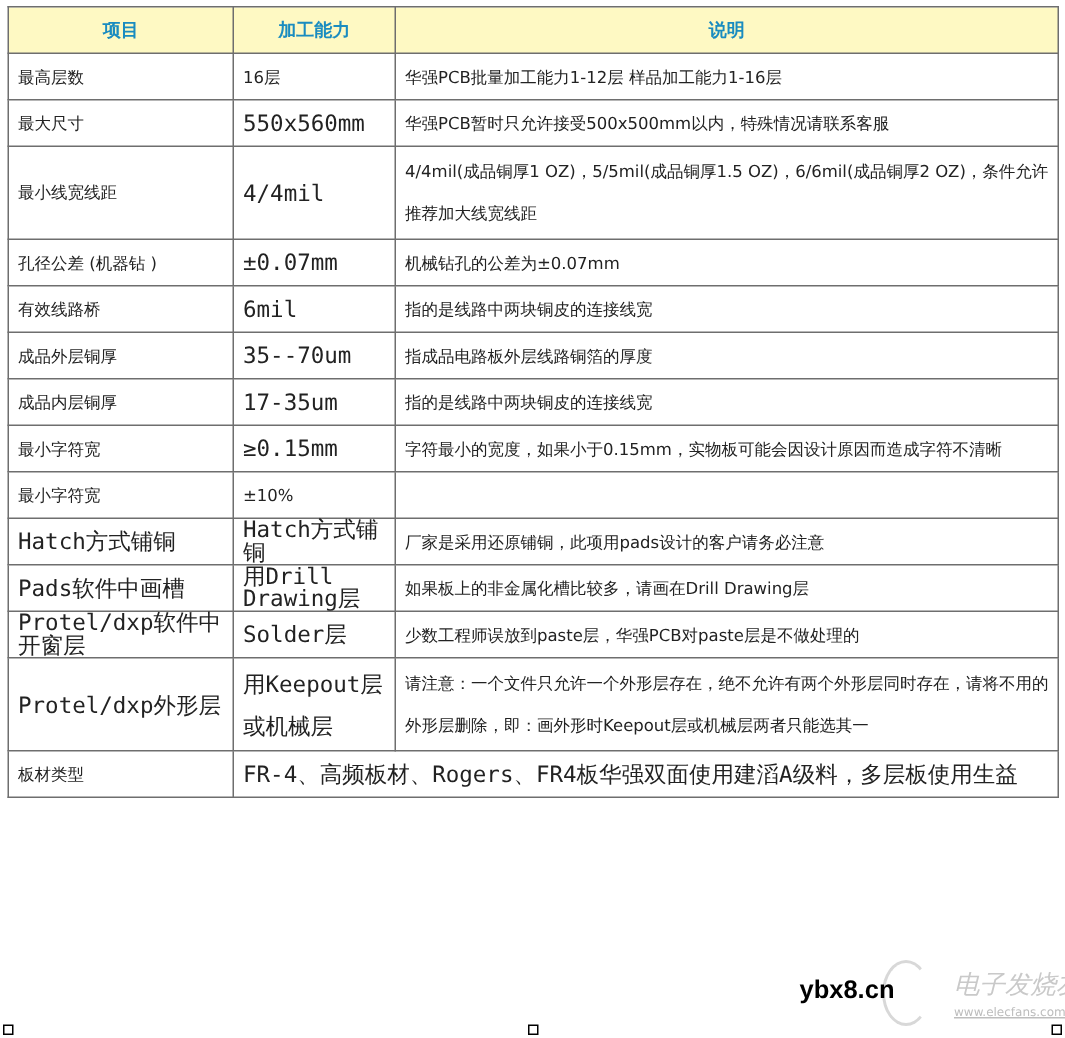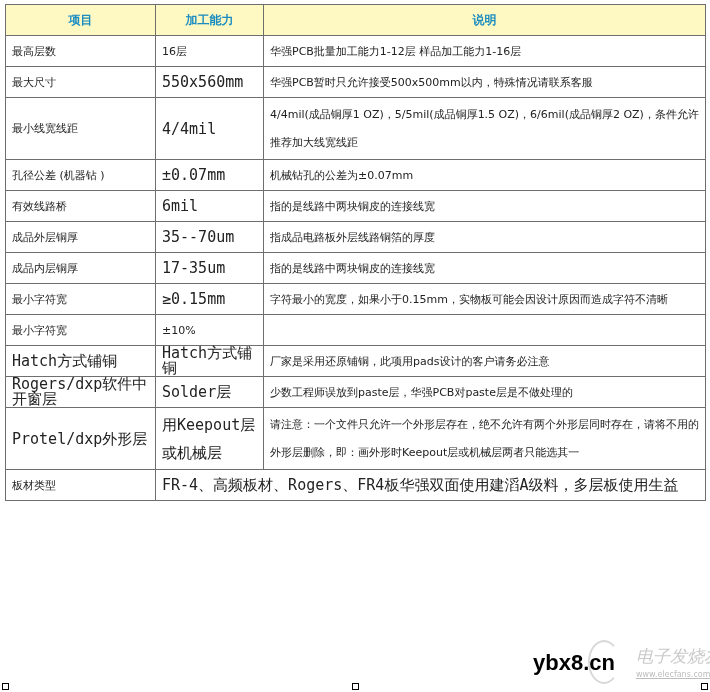--- a/index.html
+++ b/index.html
@@ -5,21 +5,21 @@
   html, body { margin:0; padding:0; background:#ffffff; }
   body { width:710px; height:692px; position:relative; overflow:hidden;
          font-family:"DejaVu Sans","Liberation Sans",sans-serif; font-size:11px; color:#222; }
   table.spec { position:absolute; left:5px; top:4px; width:700px; border-collapse:collapse; table-layout:fixed; }
   table.spec td, table.spec th { border:1px solid #6e6e6e; padding:0 6px; vertical-align:middle; height:30px; line-height:15px; }
   table.spec th { background:#fef9c3; color:#1a8cc0; font-weight:bold; text-align:center; font-size:12px; height:30px; }
   col.c1 { width:150px; } col.c2 { width:108px; } col.c3 { width:442px; }
   td.mono { font-family:"DejaVu Sans Mono","Liberation Mono",monospace; font-size:15px; }
   tr.tall td { height:61px; line-height:28px; }
   .handle { position:absolute; width:7px; height:7px; border:1px solid #000; background:#fff; box-sizing:border-box; }
-  .wm { position:absolute; left:533px; top:650px; font-family:"Liberation Sans",sans-serif; font-weight:bold; font-size:22px; color:#000; }
+  .wm { position:absolute; left:533px; top:650px; font-family:"Liberation Sans",sans-serif; font-weight:bold; font-size:17px; color:#000; }
   .wm2 { position:absolute; left:604px; top:645px; width:110px; height:42px; color:#c9c9c9; font-style:italic; font-size:17px; font-family:"DejaVu Serif",serif;margin-left:32px; }
   .wm2 .url { display:block; font-size:8px; font-style:normal; color:#bdbdbd; margin-top:2px; font-family:"DejaVu Sans",sans-serif;text-decoration:underline; }
   .wm-circle { position:absolute; left:588px; top:640px; width:28px; height:40px; border:2px solid #d8d8d8; border-radius:50%; border-right-color:transparent; }
 </style>
 </head>
 <body>
 
 <table class="spec">
   <colgroup>
       <col class="c1">
@@ -78,21 +78,26 @@
         <td>最小字符宽</td>
         <td>±10%</td>
         <td></td>
       </tr>
     <tr>
         <td class="mono">Hatch方式铺铜</td>
         <td class="mono">Hatch方式铺铜</td>
         <td>厂家是采用还原铺铜，此项用pads设计的客户请务必注意</td>
       </tr>
     <tr>
-        <td class="mono">Rogers/dxp软件中开窗层</td>
+        <td class="mono">Pads软件中画槽</td>
+        <td class="mono">用Drill Drawing层</td>
+        <td>如果板上的非金属化槽比较多，请画在Drill Drawing层</td>
+      </tr>
+    <tr>
+        <td class="mono">Protel/dxp软件中开窗层</td>
         <td class="mono">Solder层</td>
         <td>少数工程师误放到paste层，华强PCB对paste层是不做处理的</td>
       </tr>
     <tr class="tall">
         <td class="mono">Protel/dxp外形层</td>
         <td class="mono">用Keepout层或机械层</td>
         <td>请注意：一个文件只允许一个外形层存在，绝不允许有两个外形层同时存在，请将不用的外形层删除，即：画外形时Keepout层或机械层两者只能选其一</td>
       </tr>
     <tr>
         <td>板材类型</td>

